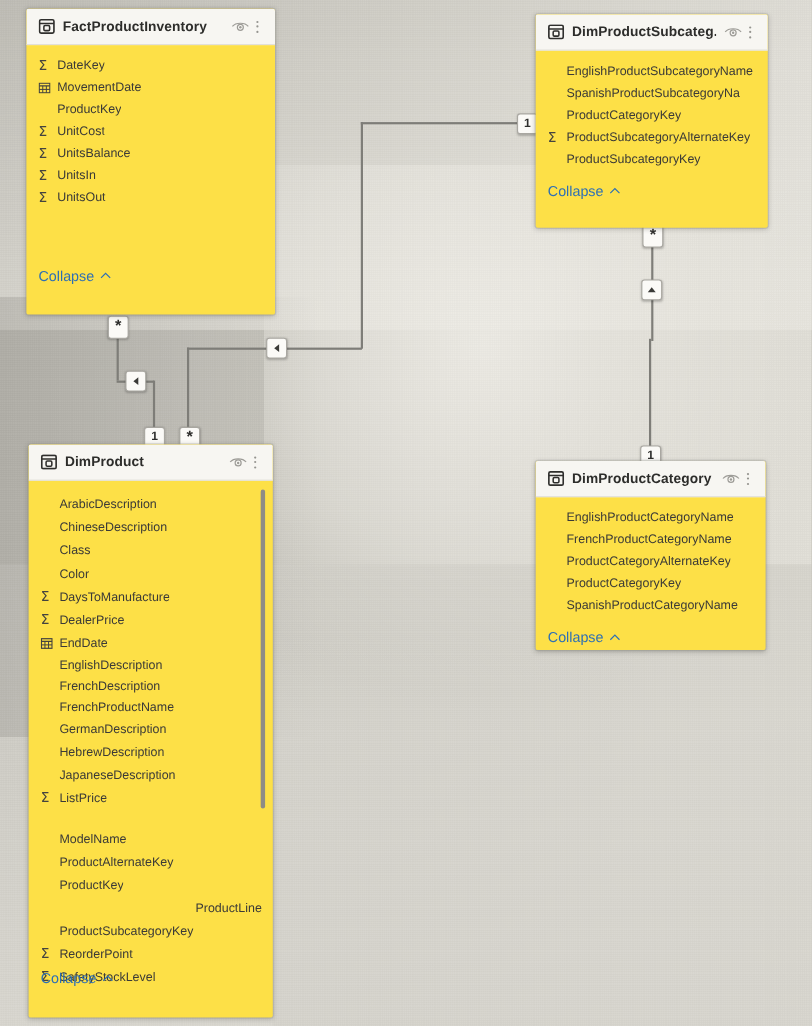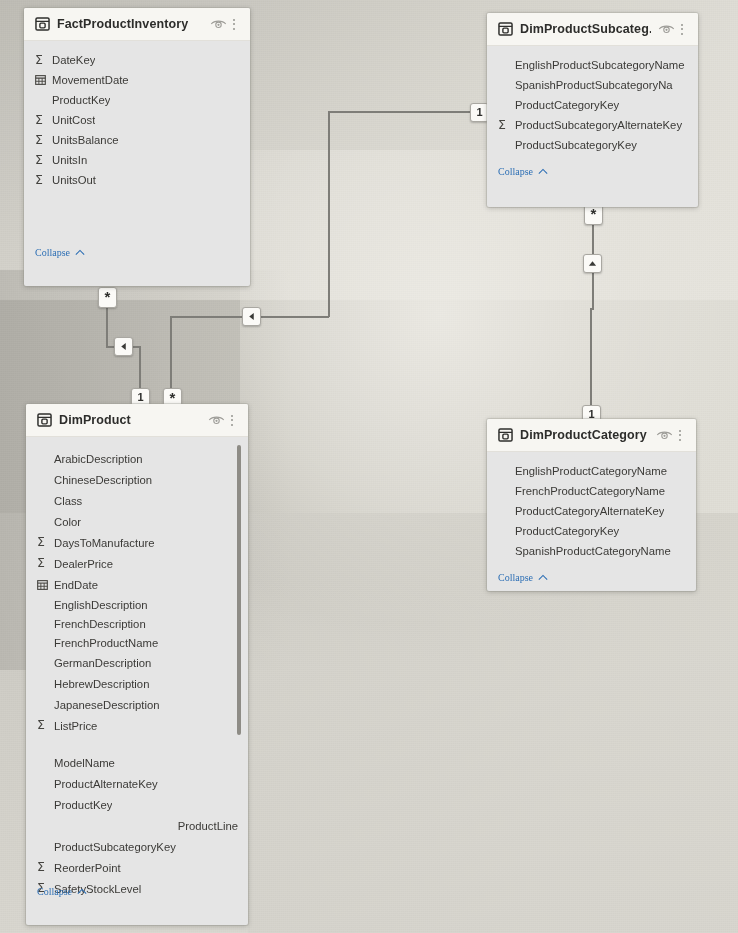--- a/index.html
+++ b/index.html
@@ -36,21 +36,21 @@
     position:absolute;background:#fbfaf7;border:1px solid #a9a7a1;border-radius:3px;
     width:17px;height:17px;display:flex;align-items:center;justify-content:center;
     font-size:11px;font-weight:bold;color:#2f2f2d;box-shadow:0 1px 2px rgba(0,0,0,.22);
     line-height:1;
   }
   .badge.star{font-size:15px;padding-bottom:2px;}
   .badge svg{display:block;}
 
   
   .card{
-    position:absolute;background:#e5e5e5;border-radius:2px;
+    position:absolute;background:#fde047;border-radius:2px;
     box-shadow:0 1px 5px rgba(60,58,54,.30),0 0 0 1px rgba(170,168,160,.35);
     overflow:hidden;
   }
   .card-head{
     display:flex;align-items:center;gap:7px;
     padding:9px 9px 9px 11px;border-bottom:1px solid #e2e0da;background:#f7f6f2;
   }
   .tbl-icon{width:15px;height:14px;flex:0 0 auto;}
   .card-title{
     flex:1 1 auto;font-size:12.5px;font-weight:bold;color:#2d2d2b;letter-spacing:.1px;
@@ -63,21 +63,21 @@
 
   .field-list{padding:9px 0 4px 0;position:relative;}
   .field{display:flex;align-items:center;height:20px;padding:0 10px 0 11px;font-size:11.3px;color:#3b3a37;}
   .f-ic{width:17px;flex:0 0 auto;display:flex;align-items:center;justify-content:flex-start;}
   .sigma{font-size:12.5px;color:#44433f;line-height:1;font-family:"DejaVu Sans",sans-serif;}
   .cal{width:11px;height:10px;}
   .f-name{white-space:nowrap;overflow:hidden;text-overflow:ellipsis;}
 
   .collapse{
     display:flex;align-items:center;gap:5px;padding:7px 0 22px 11px;
-    font-size:10px;color:#2d6fb5;cursor:pointer;font-family:Liberation Serif, serif;
+    font-size:13px;color:#2d6fb5;cursor:pointer;
   }
   .chev{width:10px;height:7px;}
 
   .scrollbar{position:absolute;width:4px;border-radius:2px;background:#8e8c86;}
 </style>
 </head>
 <body>
 
 <div id="canvas">
   <div class="wash w-base"></div>

